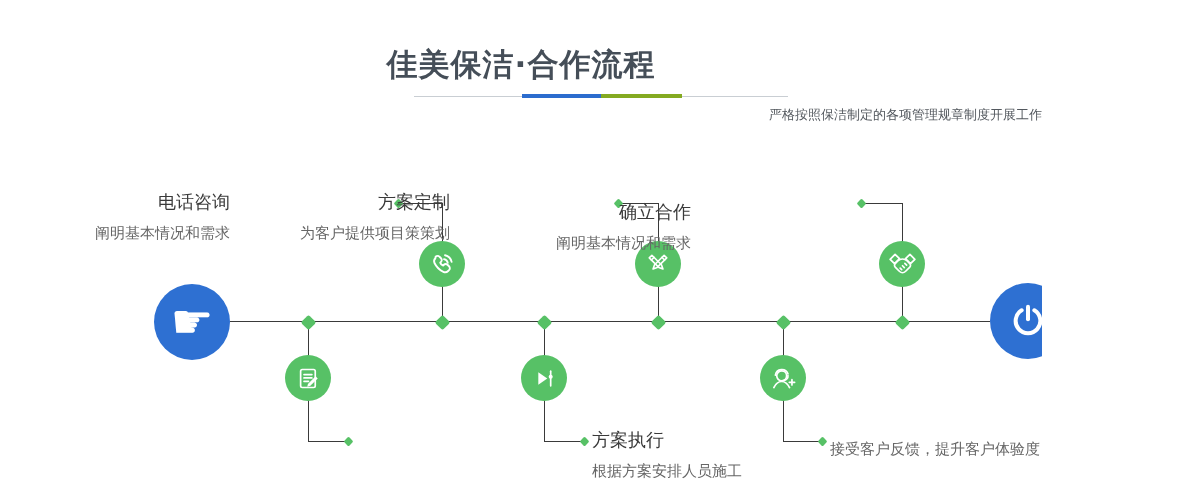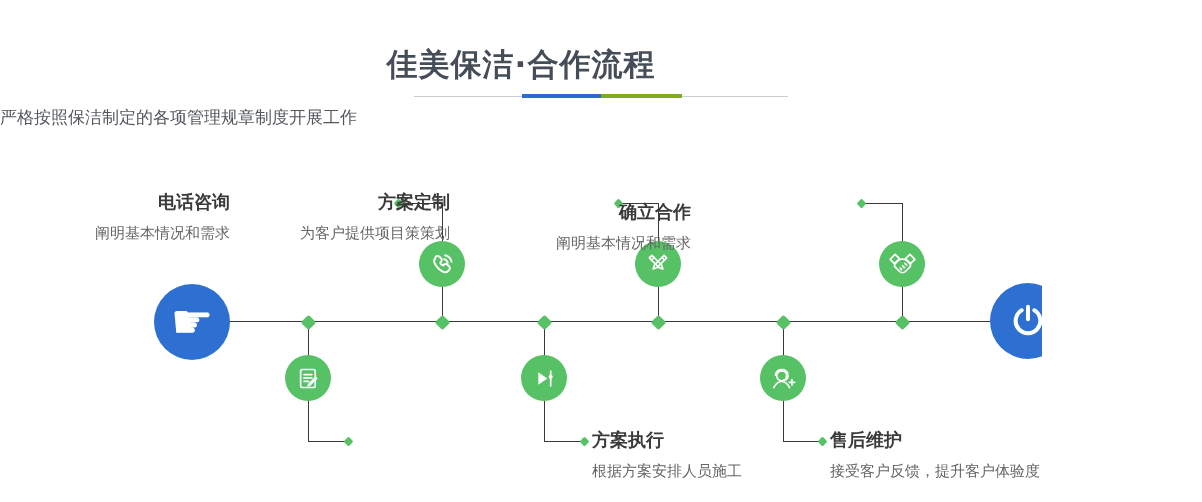--- a/index.html
+++ b/index.html
@@ -3,32 +3,32 @@
 <meta charset="utf-8">
 <style>
   html,body{margin:0;padding:0;background:#fff;width:1202px;height:502px;}
   body{font-family:"DejaVu Sans","Liberation Sans",sans-serif;}
   .canvas{position:relative;width:1042px;height:502px;background:#fff;overflow:hidden;}
   .title{position:absolute;top:44px;left:0;width:100%;text-align:center;font-size:31px;font-weight:bold;color:#454e58;letter-spacing:1px;}
   .divider{position:absolute;top:96px;left:414px;width:374px;height:1px;background:#c9ced3;}
   .seg{position:absolute;top:-2px;height:4px;}
   .seg-blue{left:108px;width:79px;background:var(--accent-blue);}
   .seg-green{left:187px;width:81px;background:var(--accent-green);}
-  .subtitle{position:absolute;top:106px;left:0;width:100%;text-align:left;font-size:17px;color:#53585e;}
+  .subtitle{position:absolute;top:106px;left:0;width:100%;text-align:right;font-size:13px;color:#53585e;}
   .timeline{position:absolute;left:230px;top:321px;width:760px;height:1px;background:#3a3a3a;}
   .vline{position:absolute;width:1px;background:#3a3a3a;}
   .hline{position:absolute;height:1px;background:#3a3a3a;}
   .big-node{position:absolute;width:76px;height:76px;border-radius:50%;background:var(--node-blue);display:flex;align-items:center;justify-content:center;}
   .node{position:absolute;width:46px;height:46px;border-radius:50%;background:var(--node-green);display:flex;align-items:center;justify-content:center;}
   .dmd{position:absolute;background:var(--node-green);transform:rotate(45deg);}
   .dmd-lg{width:11px;height:11px;border-radius:2px;}
   .dmd-sm{width:7px;height:7px;border-radius:1.5px;}
   .step-label{position:absolute;white-space:nowrap;}
   .step-label.top{text-align:right;}
-  .step-title{font-size:18px;font-weight:bold;color:#3a3a3a;line-height:22px;}
+  .step-title{font-size:18px;font-weight:normal;color:#3a3a3a;line-height:22px;}
   .step-desc{font-size:15px;color:#666;line-height:23px;margin-top:9px;}
   .hand-glyph{color:#fff;font-size:48px;line-height:1;margin-top:-3px;}
 </style>
 </head>
 <body>
 
 <div class="canvas">
 
   <div class="title">佳美保洁·合作流程</div>
   <div class="divider">
@@ -138,17 +138,16 @@
   </div>
   <div class="step-label top" style="right:351px;top:201px">
     <div class="step-title">确立合作</div>
     <div class="step-desc">阐明基本情况和需求</div>
   </div>
   <div class="step-label bottom" style="left:592px;top:429px">
     <div class="step-title">方案执行</div>
     <div class="step-desc">根据方案安排人员施工</div>
   </div>
   <div class="step-label bottom" style="left:830px;top:429px">
-    <div class="step-title">售后维护</div>
     <div class="step-desc">接受客户反馈，提升客户体验度</div>
   </div>
 
 </div>
 
 </body></html>

